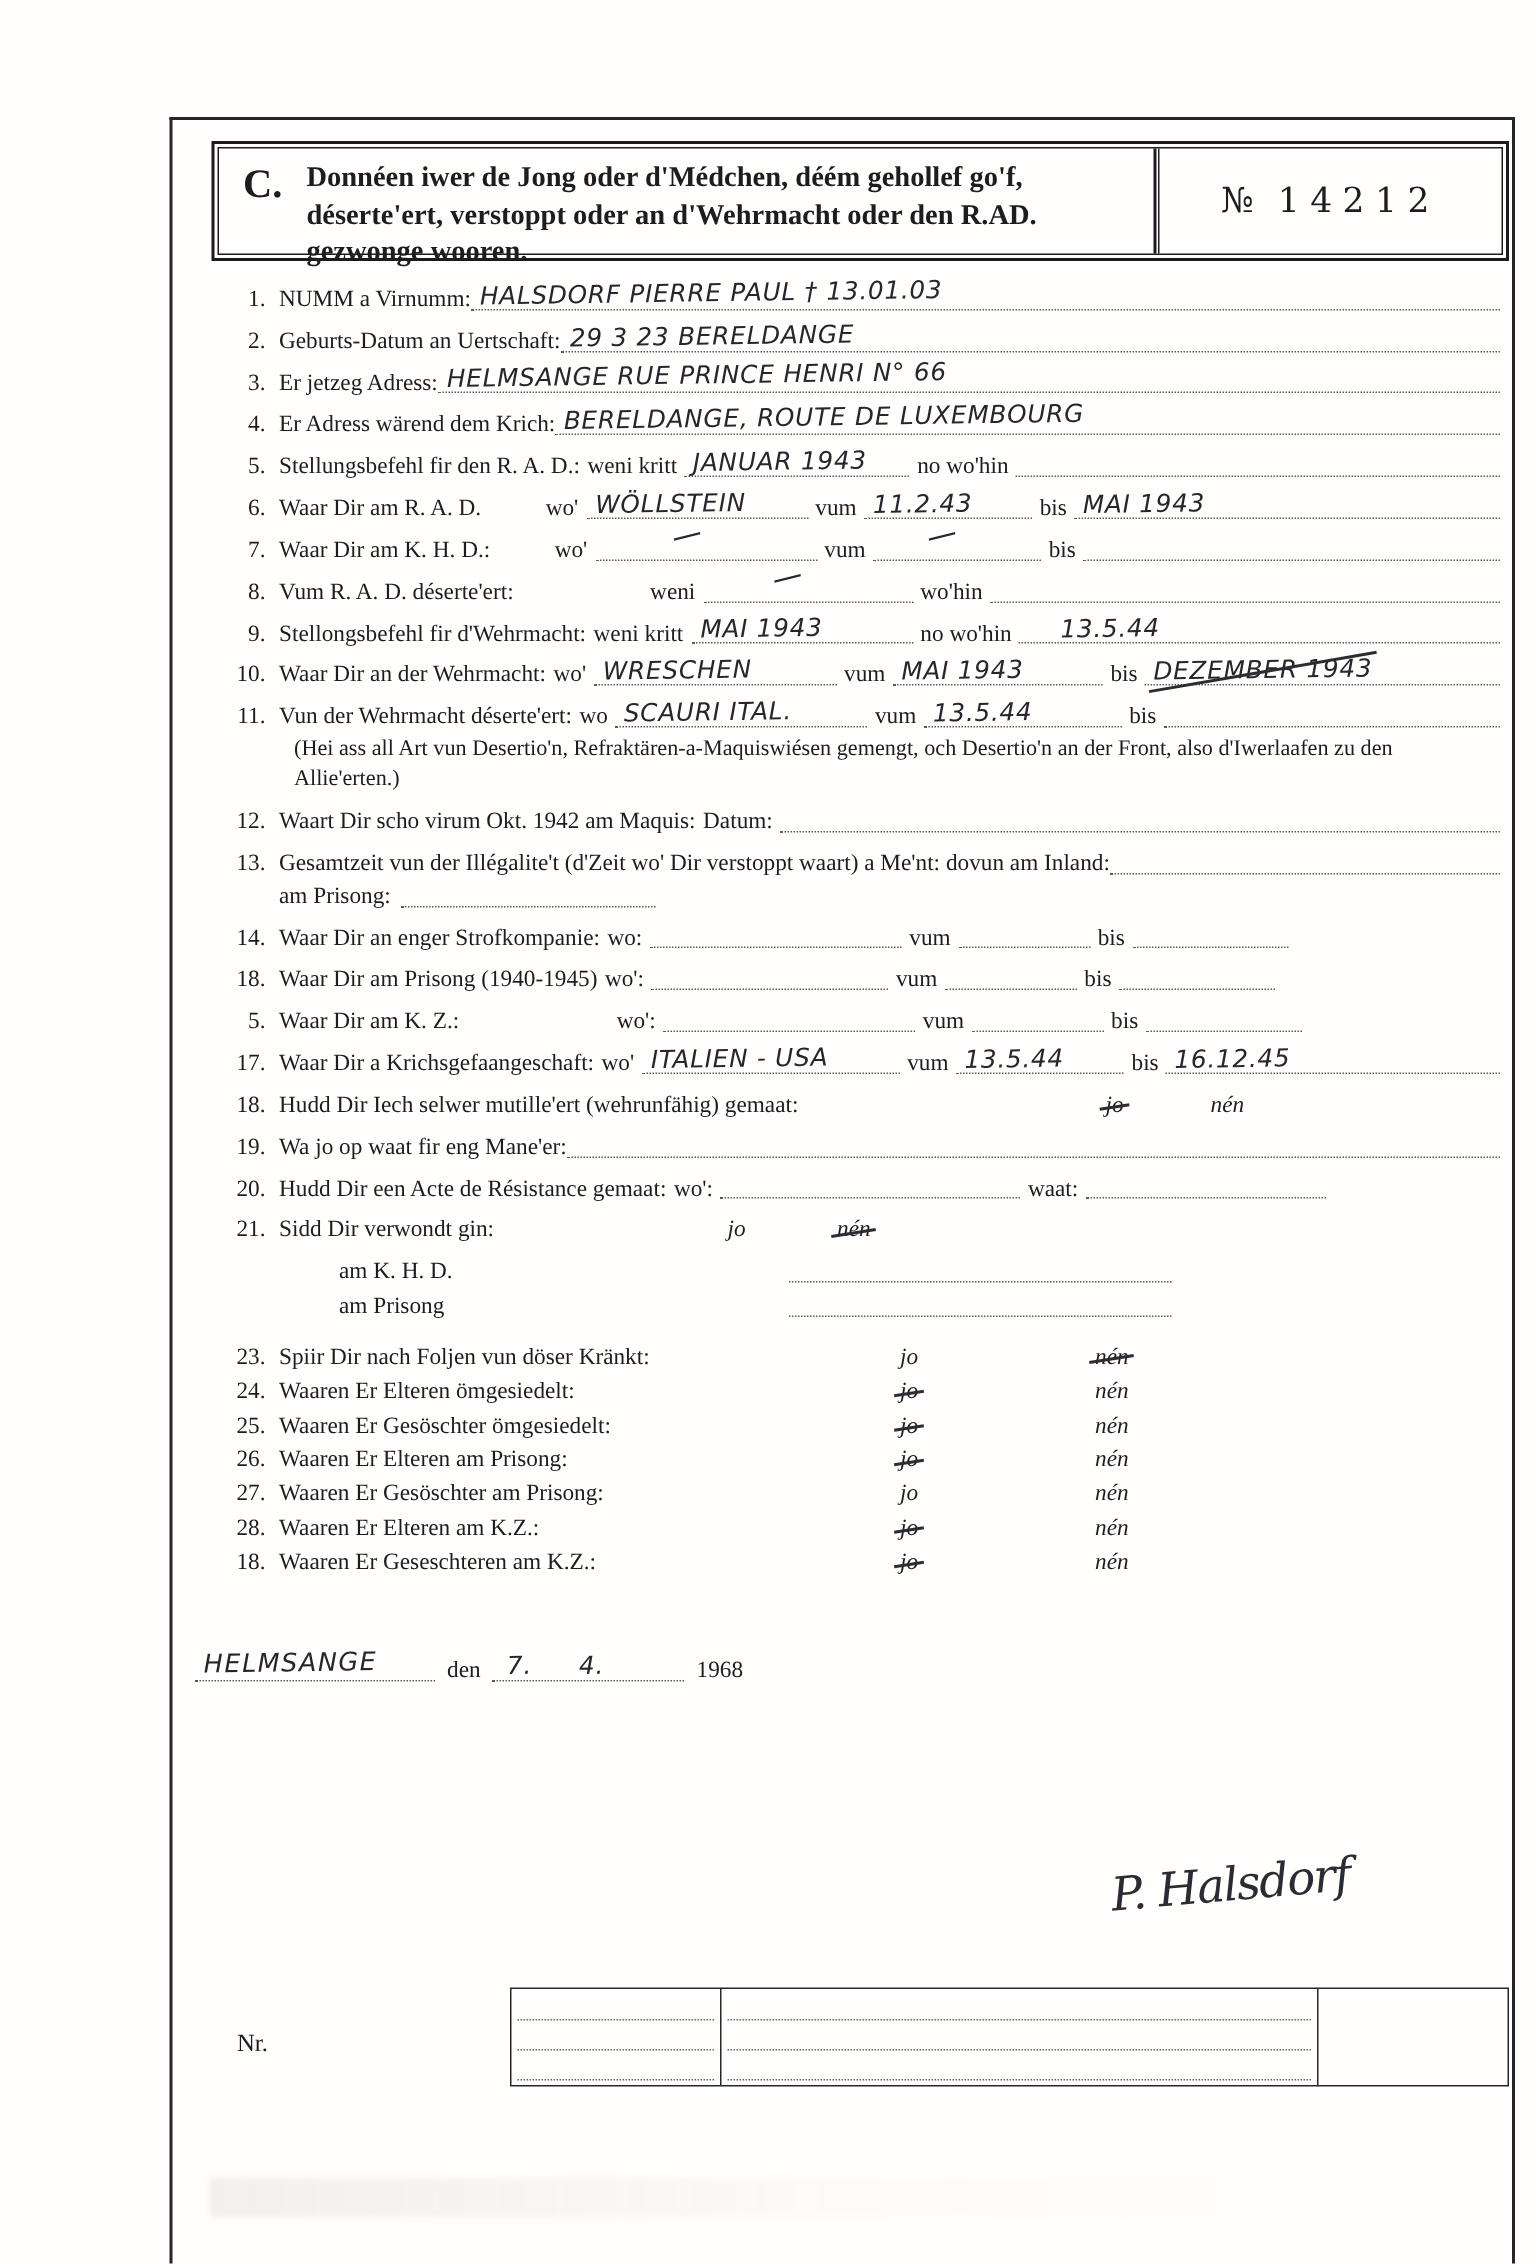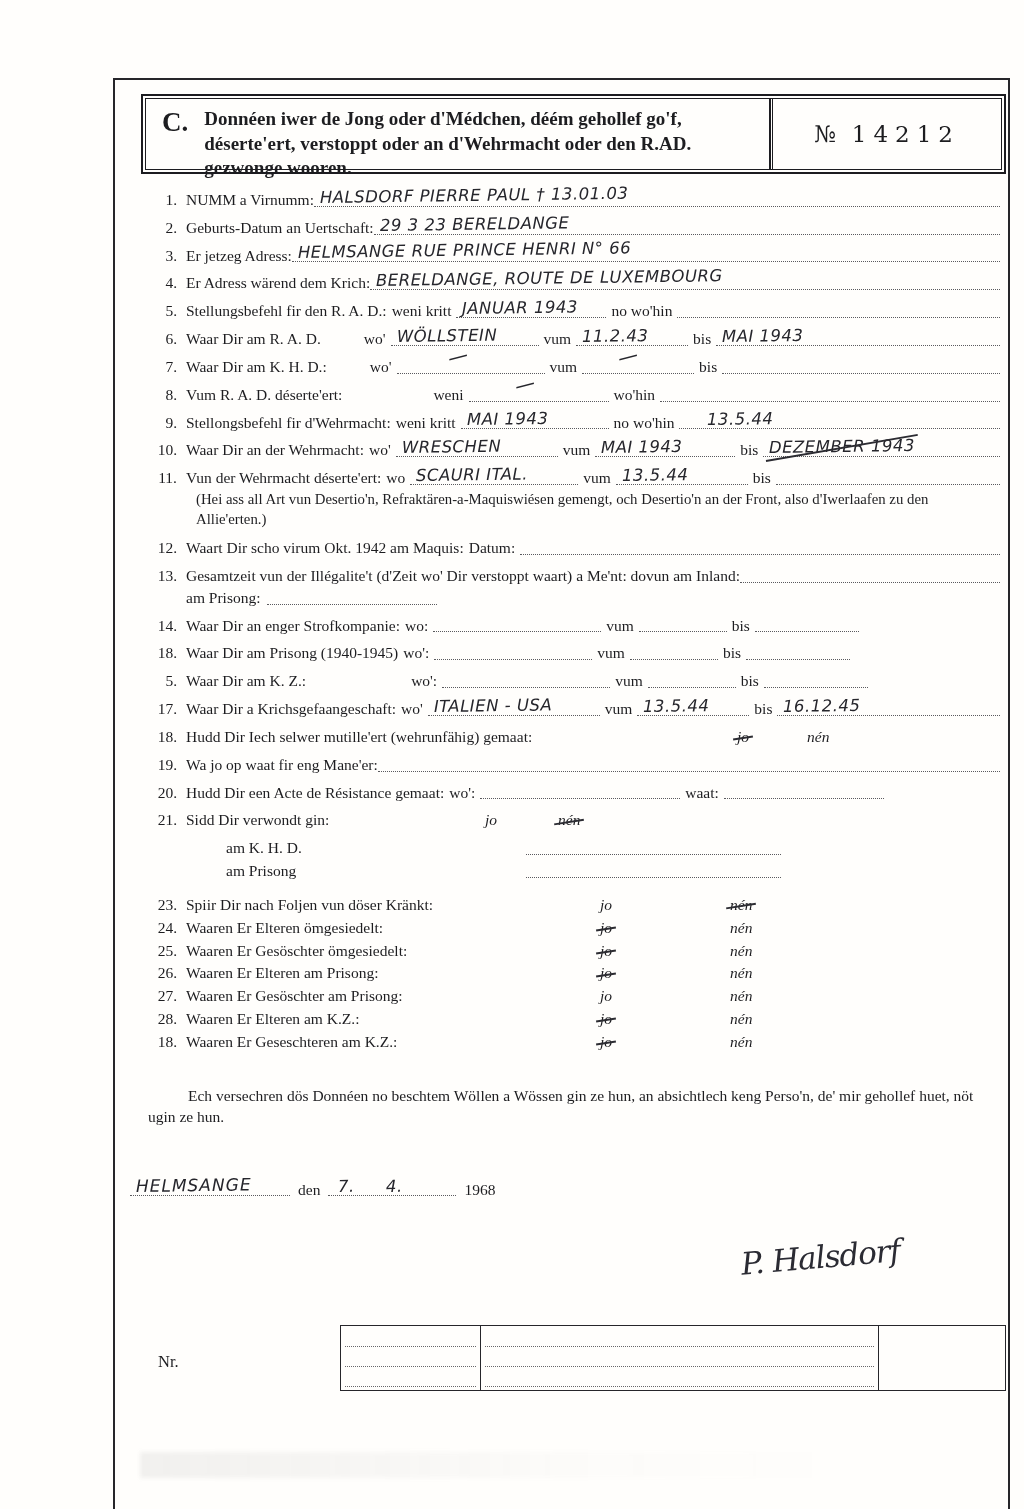--- a/index.html
+++ b/index.html
@@ -403,21 +403,20 @@
       <span class="jo struck" style="left:452px">jo</span>
       <span class="nen" style="left:582px">nén</span>
     </div>
     <div class="r opt tight">
       <span class="num">18.</span>
       <span class="lbl">Waaren Er Geseschteren am K.Z.:</span>
       <span class="jo struck" style="left:452px">jo</span>
       <span class="nen" style="left:582px">nén</span>
     </div>
 
-    <div class="declaration">Ech versechren dös Donnéen no beschtem Wöllen a Wössen gin ze hun, an absichtlech keng Perso'n, de' mir gehollef huet, nöt ugin ze hun.</div>
 
     <div class="dateline">
       <span class="d place-line">
           <span class="hw place">HELMSANGE</span>
         </span>
       <span class="fl" style="padding:0 8px">den</span>
       <span class="d" style="width:128px">
         <span class="hw" style="left:10px">7.</span>
         <span class="hw" style="left:58px">4.</span>
       </span>

